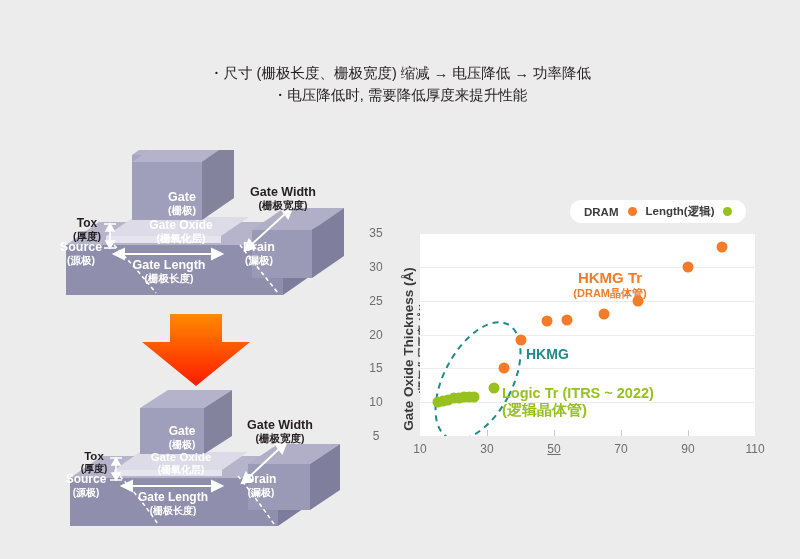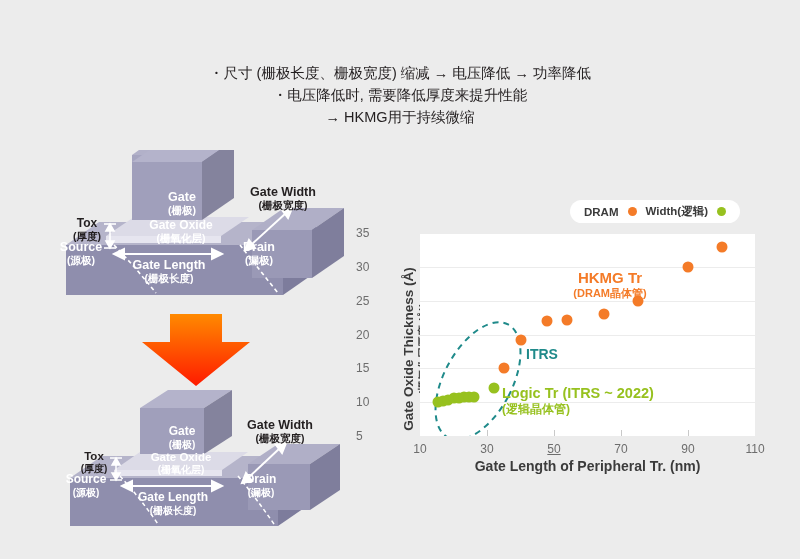--- a/index.html
+++ b/index.html
@@ -45,21 +45,21 @@
   }
   .gl{position:absolute;left:0;width:100%;height:1px;background:#ececec;}
   .xt{position:absolute;top:0;width:1px;height:100%;background:#ececec;}
 
   .pt{position:absolute;border-radius:50%;transform:translate(-50%,-50%);}
   .pt.o{background:#f47b28;width:11px;height:11px;}
   .pt.g{background:#97c11f;width:11px;height:11px;}
 
   .ytick{
     position:absolute;right:392px;font-size:12px;color:#6d6d6d;
-    transform:translateY(-50%);text-align:left;width:40px;
+    transform:translateY(-50%);text-align:center;width:40px;
   }
   .xtick{
     position:absolute;font-size:12px;color:#6d6d6d;
     transform:translateX(-50%);text-align:center;width:40px;
   }
   .ylab{
     position:absolute;left:-82px;top:138px;width:260px;
     transform:rotate(-90deg);text-align:center;
   }
   .ylab .l1{font-size:13.5px;font-weight:bold;color:#3b3b3b;}
@@ -67,34 +67,33 @@
   .xlab{position:absolute;left:52px;top:262px;width:335px;text-align:center;}
   .xlab .l1{font-size:14px;font-weight:bold;color:#3b3b3b;}
   .xlab .l2{font-size:11px;font-weight:bold;color:#3b3b3b;margin-top:2px;}
 
   .ann{position:absolute;font-weight:bold;}
   .ann-dram{color:#f47b28;text-align:center;}
   .ann-dram .a1{font-size:15px;}
   .ann-dram .a2{font-size:11px;}
   .ann-logic{color:#97c11f;}
   .ann-logic .a1{font-size:14.5px;}
-  .ann-logic .a2{font-size:12px;}
+  .ann-logic .a2{font-size:15px;}
   .ann-hkmg{color:#1f8a8a;font-size:14px;}
 
   .ellipse{position:absolute;pointer-events:none;}
 </style>
 </head>
 <body>
 
 <div id="slide">
 
   <div class="bullets">
     <div>・尺寸 (栅极长度、栅极宽度) 缩减 → 电压降低 → 功率降低</div>
     <div>・电压降低时, 需要降低厚度来提升性能</div>
-    <div>→ HKMG用于持续微缩</div>
   </div>
 
   <div class="diagram" style="left:44px;top:150px;">
     <svg width="320" height="152" viewBox="0 0 320 152">
       <defs>
         <linearGradient id="gSlabTop" x1="0" y1="0" x2="1" y2="0">
           <stop offset="0" stop-color="#a7a6c1"></stop>
             <stop offset="1" stop-color="#b8b7cd"></stop>
         </linearGradient>
       </defs>
@@ -257,21 +256,21 @@
       <div style="font-size:12px;">Gate Length</div>
       <div style="font-size:10px;">(栅极长度)</div>
     </div>
   </div>
 
   <div id="chart">
 
     <div class="legend">
       <span class="lg-txt">DRAM</span>
       <span class="dot orange"></span>
-      <span class="lg-txt">Width(逻辑)</span>
+      <span class="lg-txt">Length(逻辑)</span>
       <span class="dot green"></span>
     </div>
 
     <div id="yticks">
         <div class="ytick" style="top: 240px;">5</div>
         <div class="ytick" style="top: 206.167px;">10</div>
         <div class="ytick" style="top: 172.333px;">15</div>
         <div class="ytick" style="top: 138.5px;">20</div>
         <div class="ytick" style="top: 104.667px;">25</div>
         <div class="ytick" style="top: 70.8333px;">30</div>
@@ -301,21 +300,21 @@
       <div class="ann ann-dram" style="left:130px;top:36px;width:120px;">
         <div class="a1">HKMG Tr</div>
         <div class="a2">(DRAM晶体管)</div>
       </div>
 
       <div class="ann ann-logic" style="left:82px;top:152px;width:180px;">
         <div class="a1">Logic Tr (ITRS ~ 2022)</div>
         <div class="a2">(逻辑晶体管)</div>
       </div>
 
-      <div class="ann ann-hkmg" style="left:106px;top:113px;">ITRS</div>
+      <div class="ann ann-hkmg" style="left:106px;top:113px;">HKMG</div>
     <div class="gl" style="top: 169.167px;"></div>
         <div class="gl" style="top: 135.333px;"></div>
         <div class="gl" style="top: 101.5px;"></div>
         <div class="gl" style="top: 67.6667px;"></div>
         <div class="gl" style="top: 33.8333px;"></div>
         <div class="gl" style="top: 0px;"></div>
         <div class="xt" style="left: 67px; height: 6px; top: 197px; background: rgb(201, 201, 201);"></div>
         <div class="xt" style="left: 134px; height: 6px; top: 197px; background: rgb(201, 201, 201);"></div>
         <div class="xt" style="left: 201px; height: 6px; top: 197px; background: rgb(201, 201, 201);"></div>
         <div class="xt" style="left: 268px; height: 6px; top: 197px; background: rgb(201, 201, 201);"></div>
@@ -332,17 +331,16 @@
         <div class="pt g" style="left: 28.475px; top: 167.137px; background: rgb(151, 193, 31);"></div>
         <div class="pt g" style="left: 33.5px; top: 165.107px; background: rgb(151, 193, 31);"></div>
         <div class="pt g" style="left: 38.525px; top: 165.107px; background: rgb(151, 193, 31);"></div>
         <div class="pt g" style="left: 43.55px; top: 164.43px; background: rgb(151, 193, 31);"></div>
         <div class="pt g" style="left: 48.575px; top: 164.43px; background: rgb(151, 193, 31);"></div>
         <div class="pt g" style="left: 53.6px; top: 163.753px; background: rgb(151, 193, 31);"></div>
         <div class="pt g" style="left: 73.7px; top: 154.957px; background: rgb(151, 193, 31);"></div>
       </div>
 
     <div class="xlab">
-      <div class="l1">Gate Length of Peripheral Tr. (nm)</div>
     </div>
   </div>
 
 </div>
 
 </body></html>

